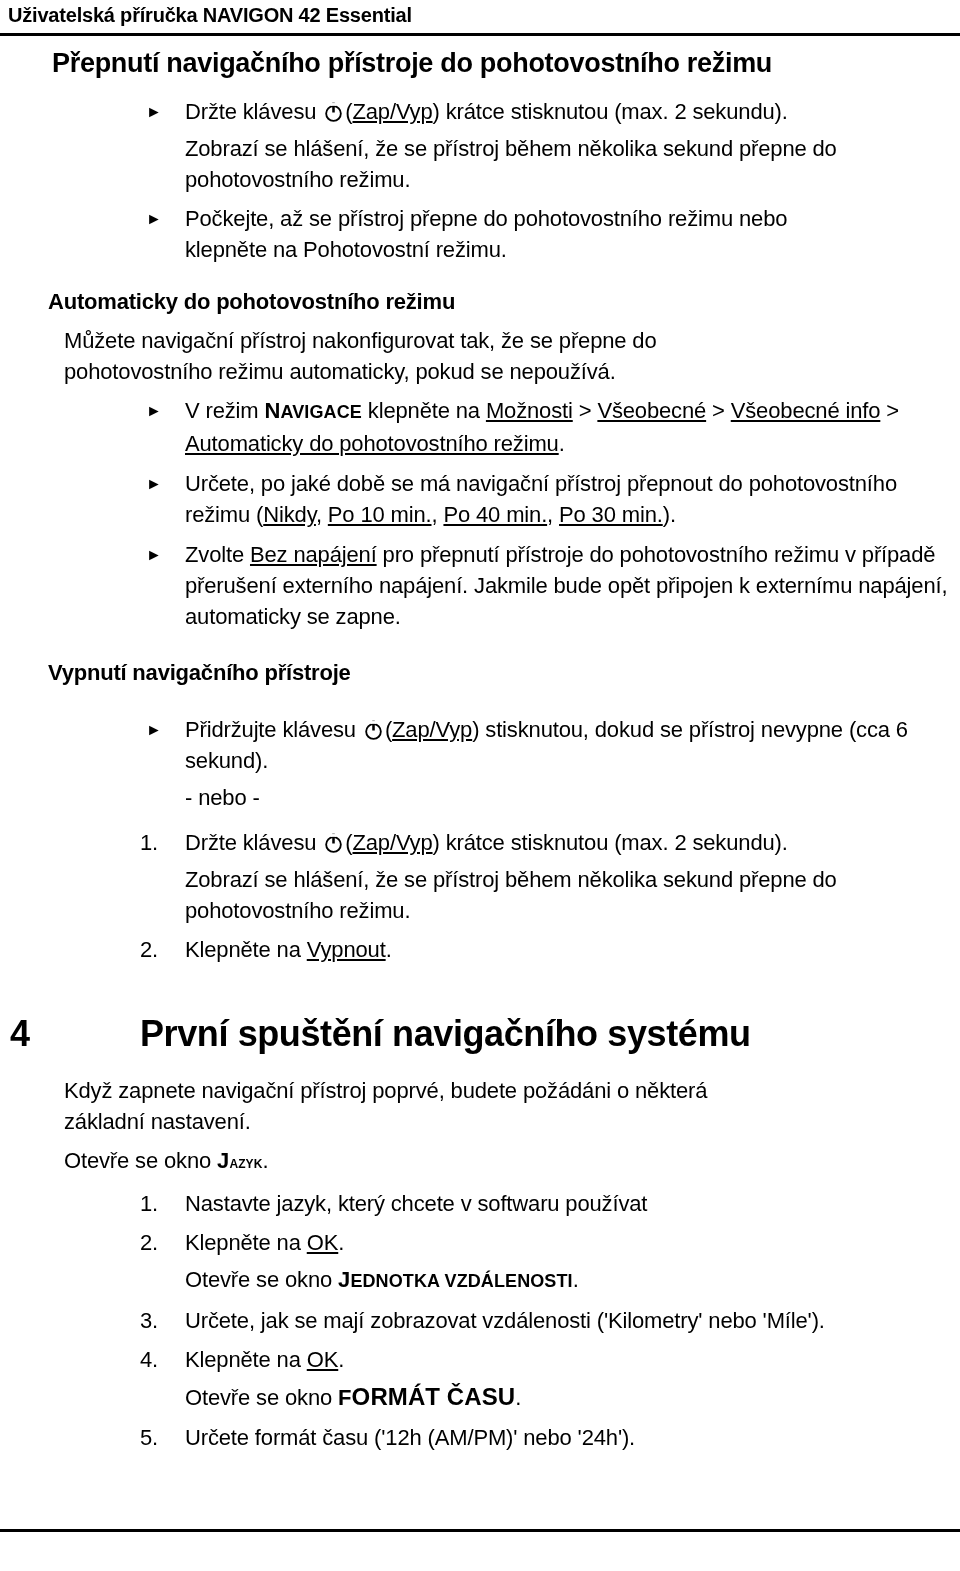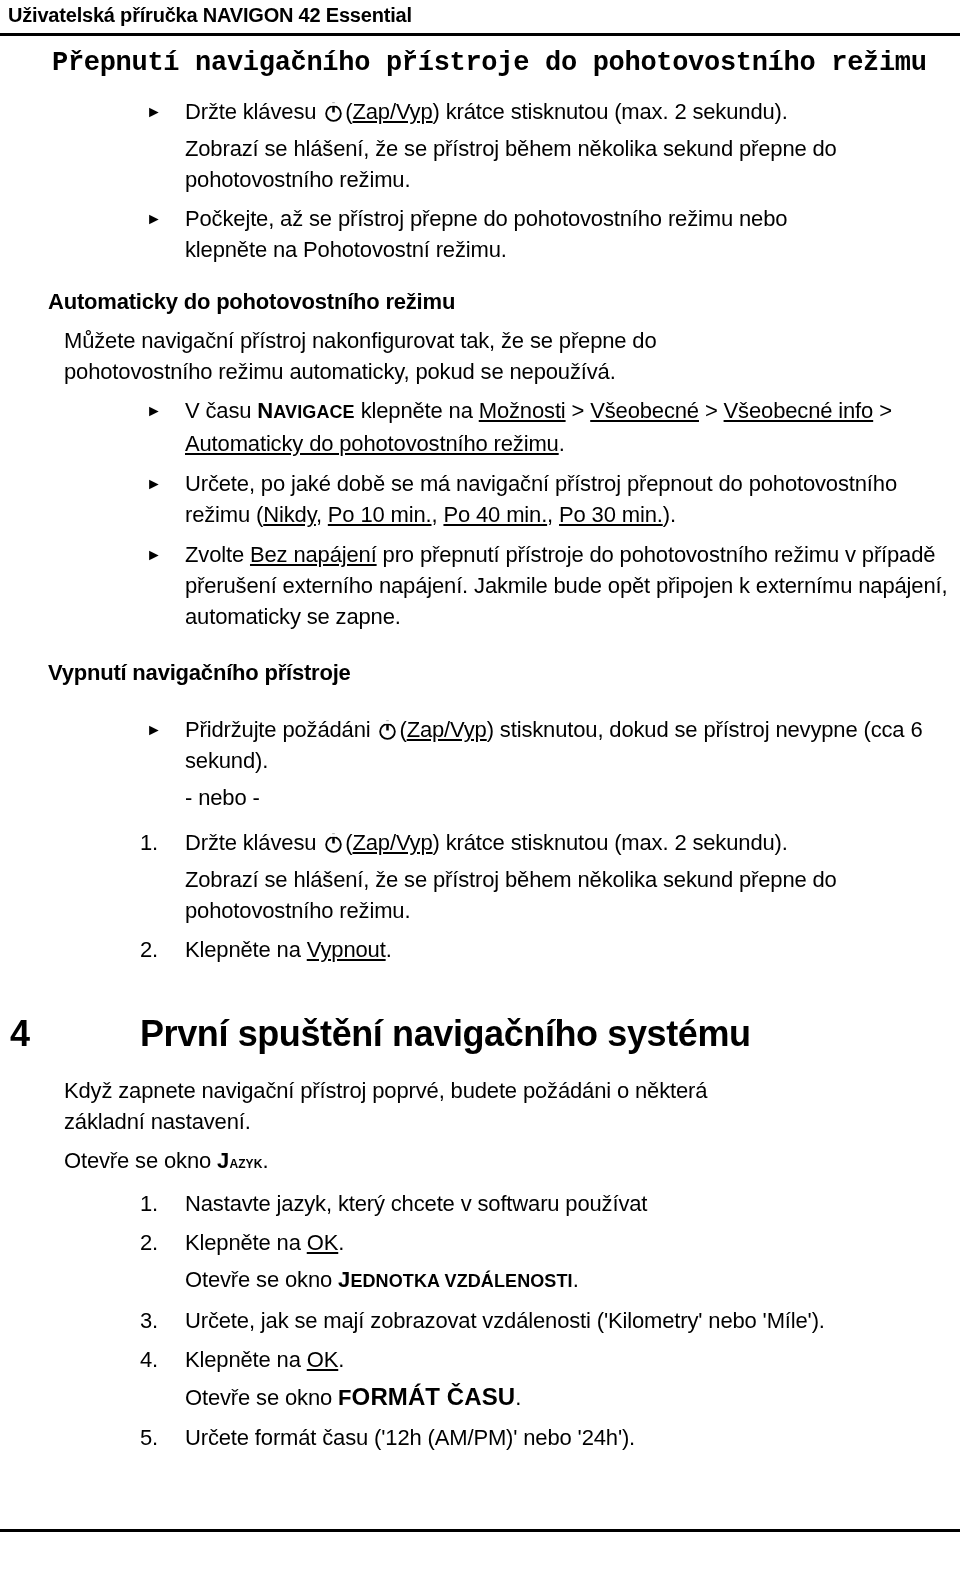--- a/index.html
+++ b/index.html
@@ -69,21 +69,20 @@
     width: 960px;
   }
 
   h1.sec-head {
     margin: 0;
     padding: 0 16px 0 52px;
     font-size: 27px;
     font-weight: bold;
     line-height: 34px;
     letter-spacing: -0.3px;
-    font-family: Liberation Mono, monospace;
   }
 
   h2.sub-head {
     margin: 0;
     padding: 0 0 0 48px;
     font-size: 22px;
     font-weight: bold;
     line-height: 30px;
     letter-spacing: -0.2px;
   }
@@ -236,21 +235,21 @@
     <div class="sp-8"></div>
 
     <div class="para ind-1">Můžete navigační přístroj nakonfigurovat tak, že se přepne do</div>
     <div class="para ind-1">pohotovostního režimu automaticky, pokud se nepoužívá.</div>
 
     <div class="sp-8"></div>
 
     <ul class="blist">
       <li class="brow">
         <span class="bullet">►</span>
-        <span>V času </span><span class="sc"><span style="font-size: 22px;">N</span><span style="font-size: 18px;">AVIGACE</span></span><span> klepněte na </span><u class="lk">Možnosti</u><span> &gt; </span><u class="lk">Všeobecné</u><span> &gt; </span><u class="lk">Všeobecné info</u><span> &gt; </span><u class="lk">Automaticky do pohotovostního režimu</u><span>.</span>
+        <span>V režim </span><span class="sc"><span style="font-size: 22px;">N</span><span style="font-size: 18px;">AVIGACE</span></span><span> klepněte na </span><u class="lk">Možnosti</u><span> &gt; </span><u class="lk">Všeobecné</u><span> &gt; </span><u class="lk">Všeobecné info</u><span> &gt; </span><u class="lk">Automaticky do pohotovostního režimu</u><span>.</span>
       </li>
 
       <li class="brow" style="margin-top:9px;">
         <span class="bullet">►</span>
         <span>Určete, po jaké době se má navigační přístroj přepnout do pohotovostního režimu (</span><u class="lk">Nikdy</u><span>, </span><u class="lk">Po 10 min.</u><span>, </span><u class="lk">Po 40 min.</u><span>, </span><u class="lk">Po 30 min.</u><span>).</span>
       </li>
 
       <li class="brow" style="margin-top:9px;">
         <span class="bullet">►</span>
         <span>Zvolte </span><u class="lk">Bez napájení</u><span> pro přepnutí přístroje do pohotovostního režimu v případě přerušení externího napájení. Jakmile bude opět připojen k externímu napájení, automaticky se zapne.</span>
@@ -259,21 +258,21 @@
 
     <div class="sp-26"></div>
 
     <h2 class="sub-head">Vypnutí navigačního přístroje</h2>
 
     <div class="sp-26"></div>
 
     <ul class="blist">
       <li class="brow">
         <span class="bullet">►</span>
-        <span>Přidržujte požádáni </span><span class="pwr"><svg viewBox="0 0 24 24" width="21" height="21">
+        <span>Přidržujte klávesu </span><span class="pwr"><svg viewBox="0 0 24 24" width="21" height="21">
               <circle cx="12" cy="13.2" r="8.4" fill="none" stroke="#000" stroke-width="2.1"></circle>
               <rect x="10.55" y="0.8" width="2.9" height="11.2" fill="#000"></rect>
               <rect x="8.4" y="1.2" width="7.2" height="3.2" fill="#fff"></rect>
             </svg></span><span>(</span><u class="lk it">Zap/Vyp</u><span>) </span><span>stisknutou, dokud se přístroj nevypne (cca 6 sekund).</span>
       </li>
     </ul>
 
     <div class="sp-6"></div>
 
     <div class="cont">- nebo -</div>

